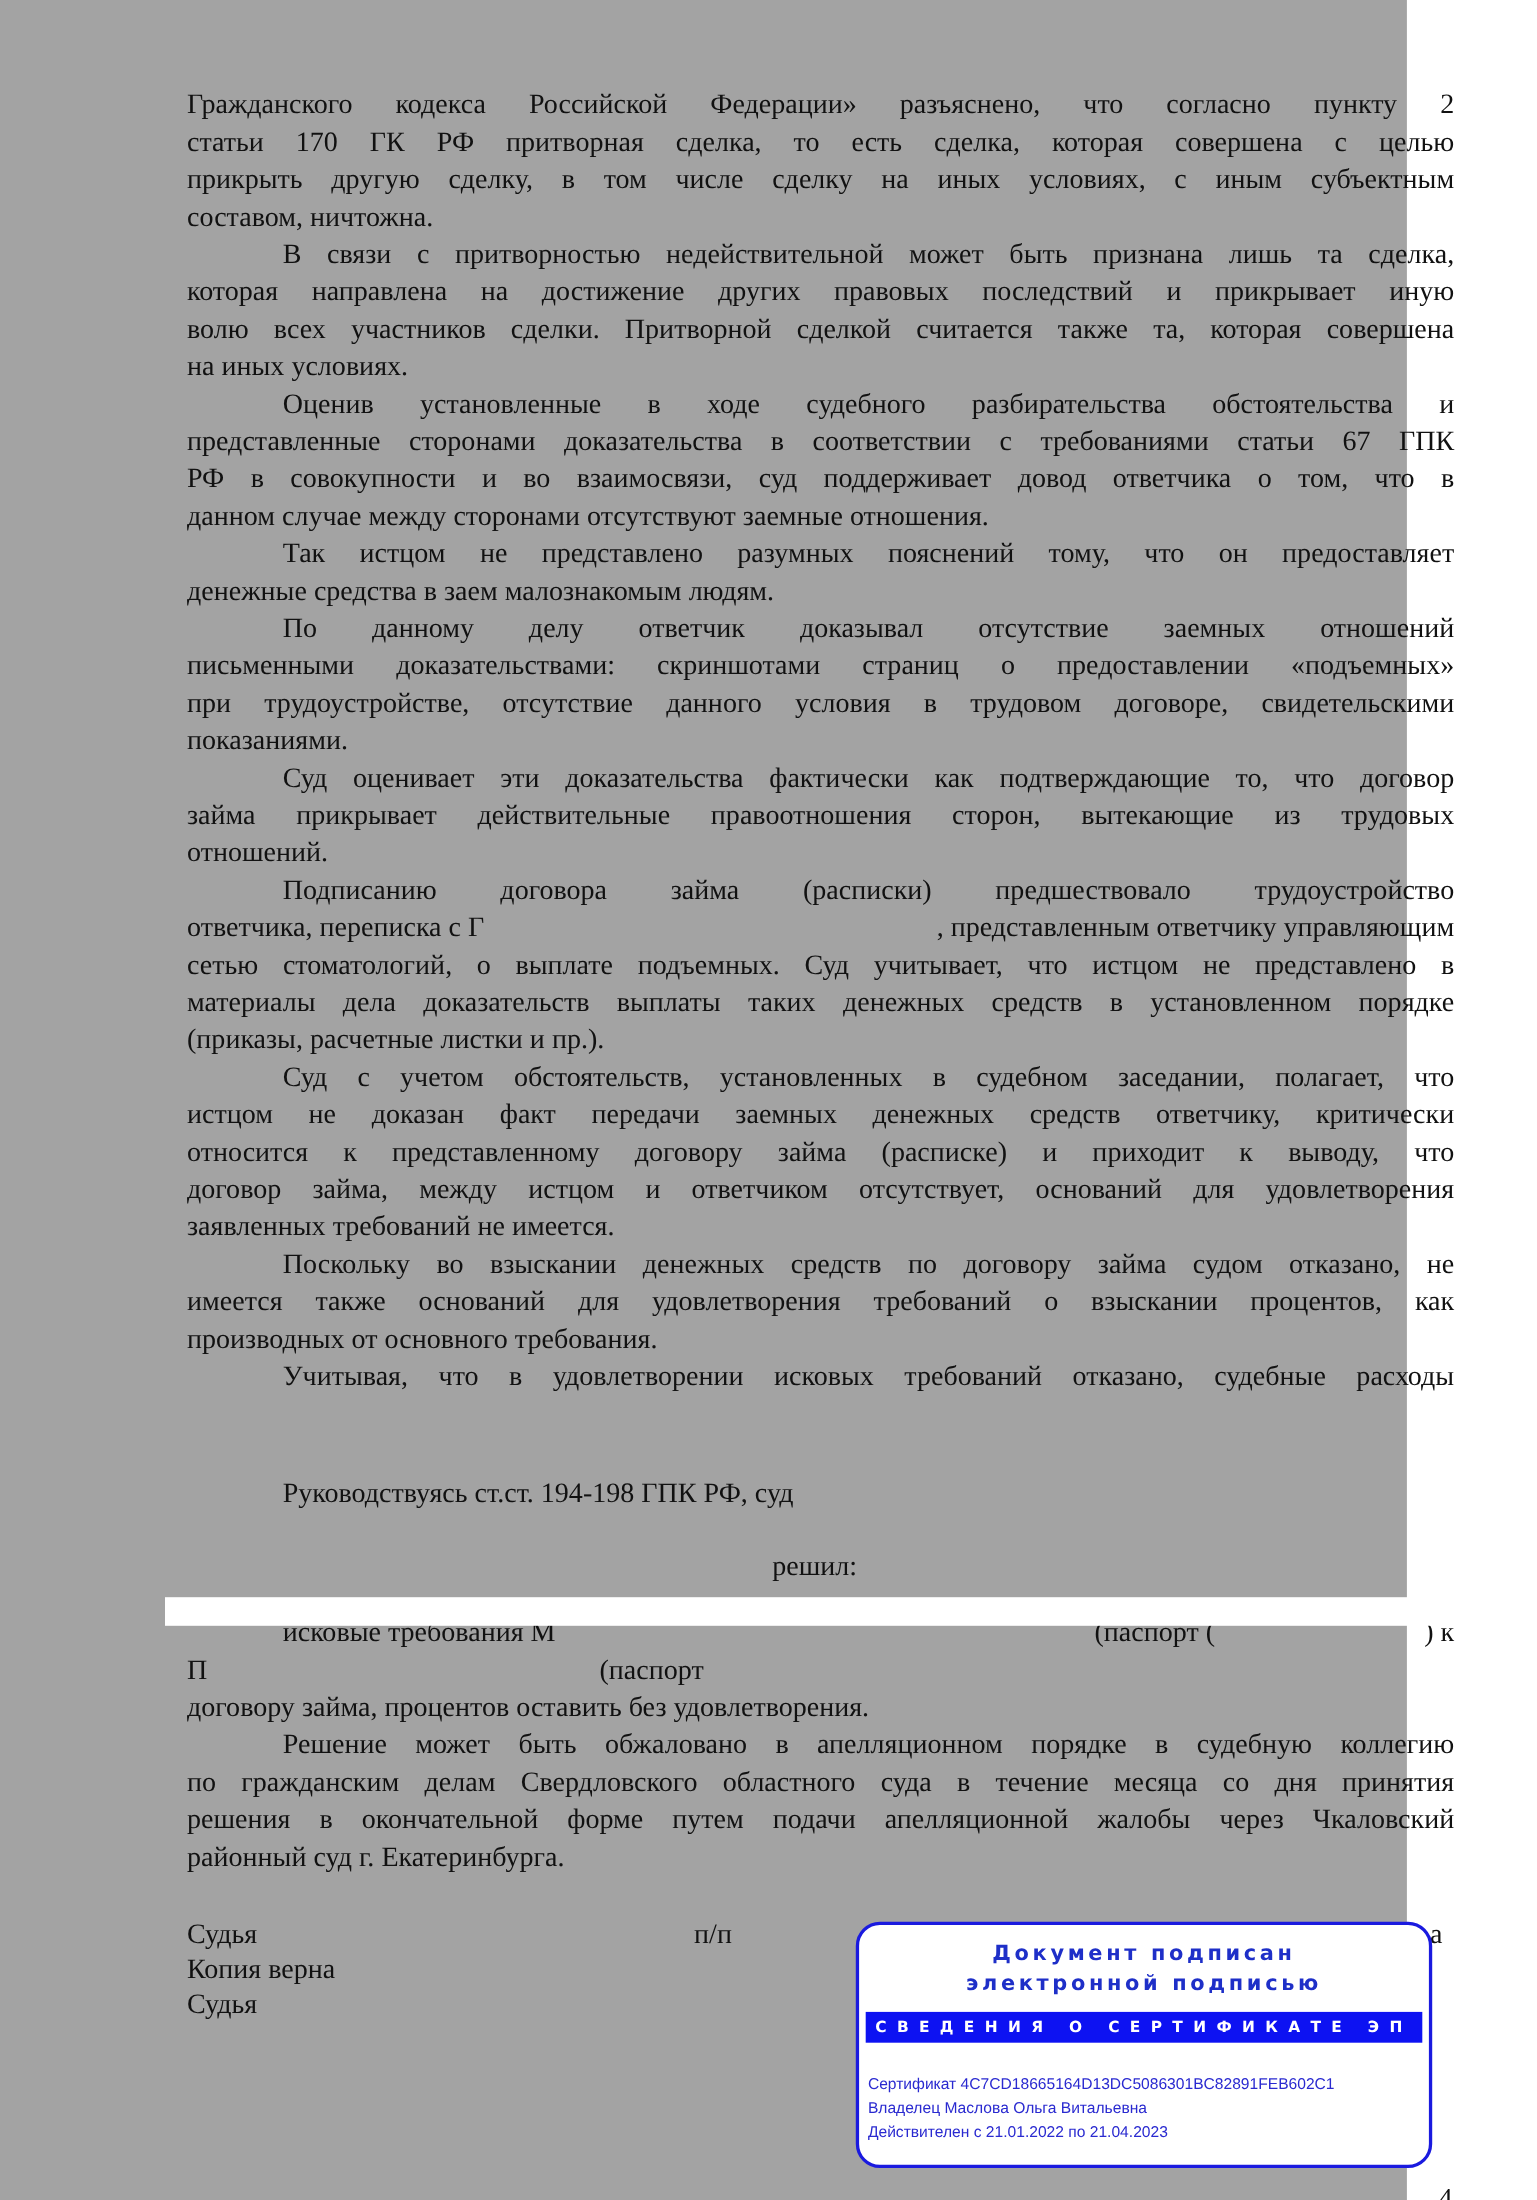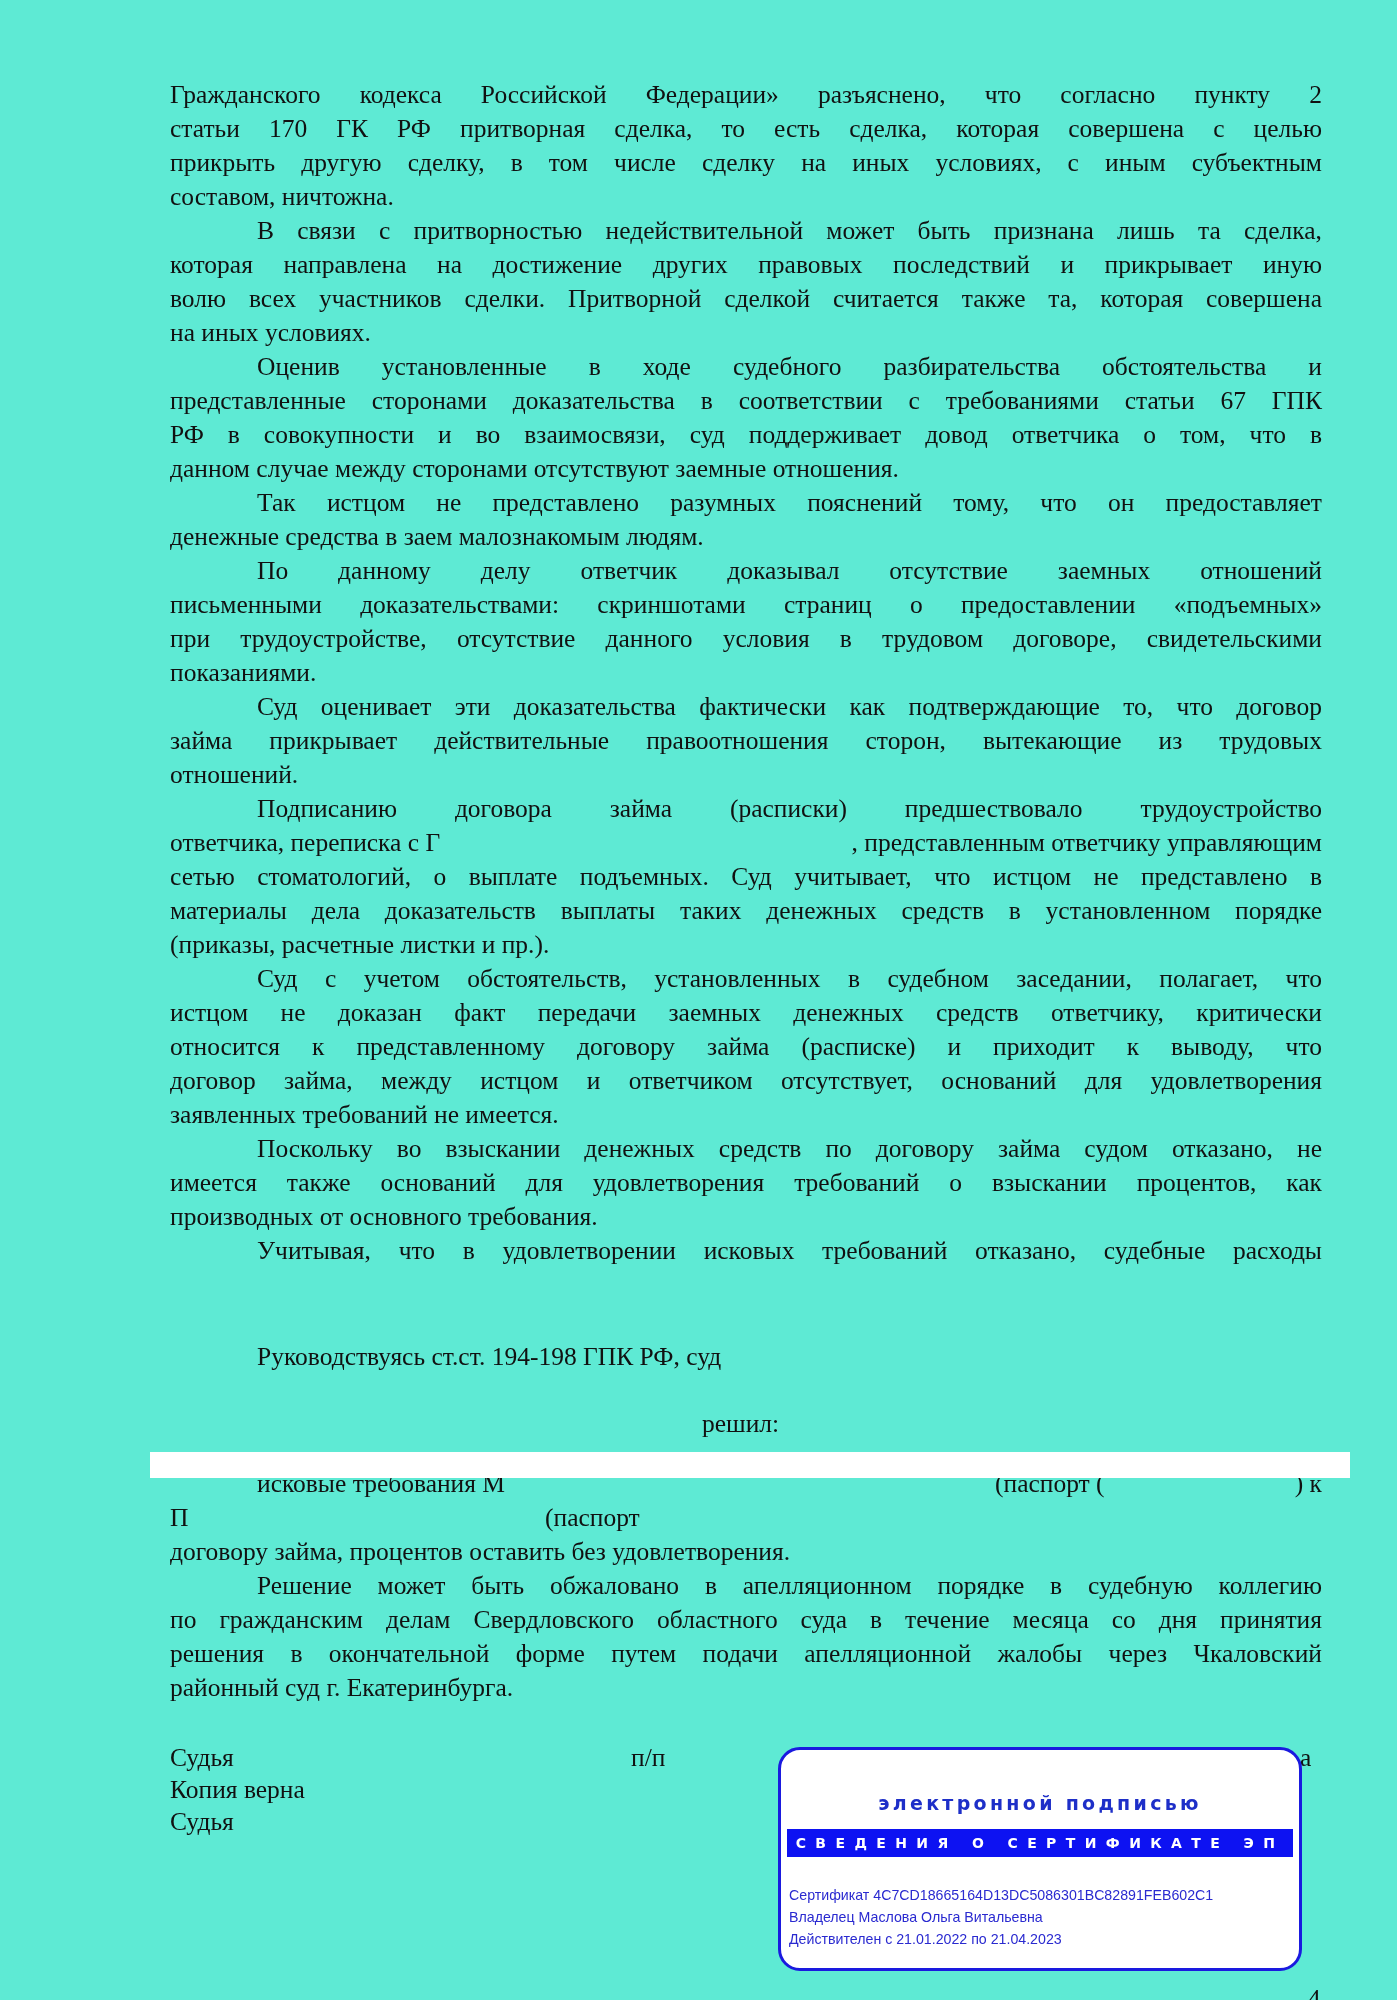--- a/index.html
+++ b/index.html
@@ -1,17 +1,17 @@
 <!DOCTYPE html>
 <html><head>
 <meta charset="utf-8">
 <style>
   html, body { margin: 0; padding: 0; background: #ffffff; }
   body { width: 1397px; height: 2000px; position: relative; overflow: hidden; }
-  .page { position: absolute; left: 0; top: 0; width: 1397px; height: 2000px; background: #5eead4; }
+  .page { position: absolute; left: 0; top: 0; width: 1279px; height: 2000px; background: #a3a3a3; }
   .line {
     position: absolute; left: 170px; width: 1152px;
     font-family: "Liberation Serif", "DejaVu Serif", serif;
     font-size: 25.5px; line-height: 34px; height: 34px; color: #111;
     white-space: nowrap; overflow: visible;
   }
   .just { text-align: justify; text-align-last: justify; white-space: normal; }
   .indent { left: 257px; width: 1065px; }
   .clip-top { position: absolute; left: 150px; top: 1452px; width: 1200px; height: 26px; background: #fff; }
   .sig { position: absolute; font-family: "Liberation Serif", "DejaVu Serif", serif; font-size: 25.5px; line-height: 32px; color: #111; white-space: nowrap; }
@@ -113,20 +113,21 @@
   <div class="line just" style="top:1637px">решения в окончательной форме путем подачи апелляционной жалобы через Чкаловский</div>
   <div class="line" style="top:1671px">районный суд г. Екатеринбурга.</div>
 
   <div class="sig" style="left:170px; top:1742px;">Судья</div>
   <div class="sig" style="left:607px; top:1742px;margin-left:24px;">п/п</div>
   <div class="sig" style="left:1300px; top:1742px;">а</div>
   <div class="sig" style="left:170px; top:1774px;">Копия верна</div>
   <div class="sig" style="left:170px; top:1806px;">Судья</div>
 
   <div class="stamp">
+    <div class="stamp-title" style="top:13px;">Документ подписан</div>
     <div class="stamp-title" style="top:40px;">электронной подписью</div>
     <div class="stamp-band">СВЕДЕНИЯ О СЕРТИФИКАТЕ ЭП</div>
     <div class="stamp-info" style="top:134px;">Сертификат 4C7CD18665164D13DC5086301BC82891FEB602C1</div>
     <div class="stamp-info" style="top:156px;">Владелец Маслова Ольга Витальевна</div>
     <div class="stamp-info" style="top:178px;">Действителен с 21.01.2022 по 21.04.2023</div>
   </div>
 
   <div class="page-num">4</div>
 </div>
 

